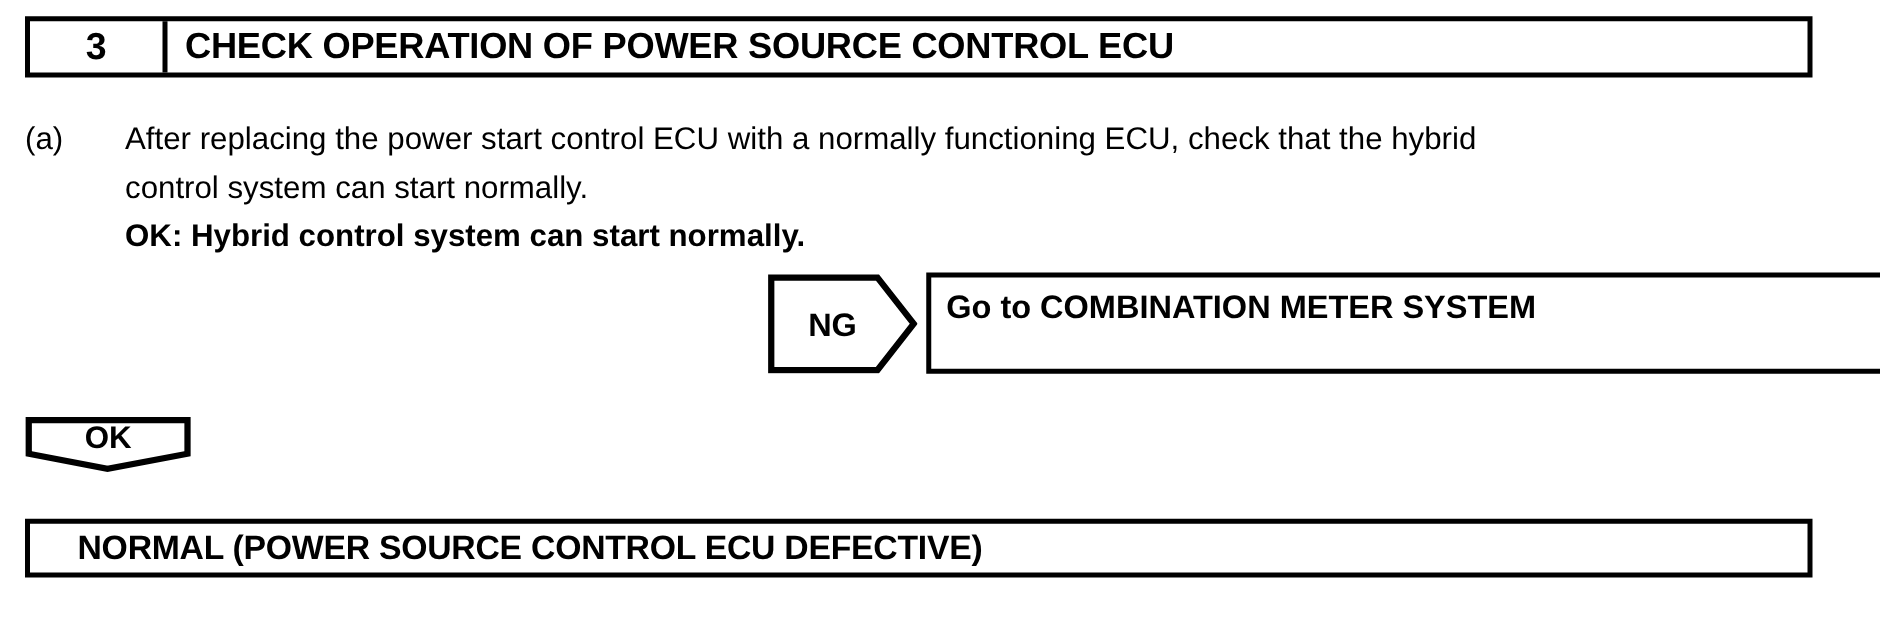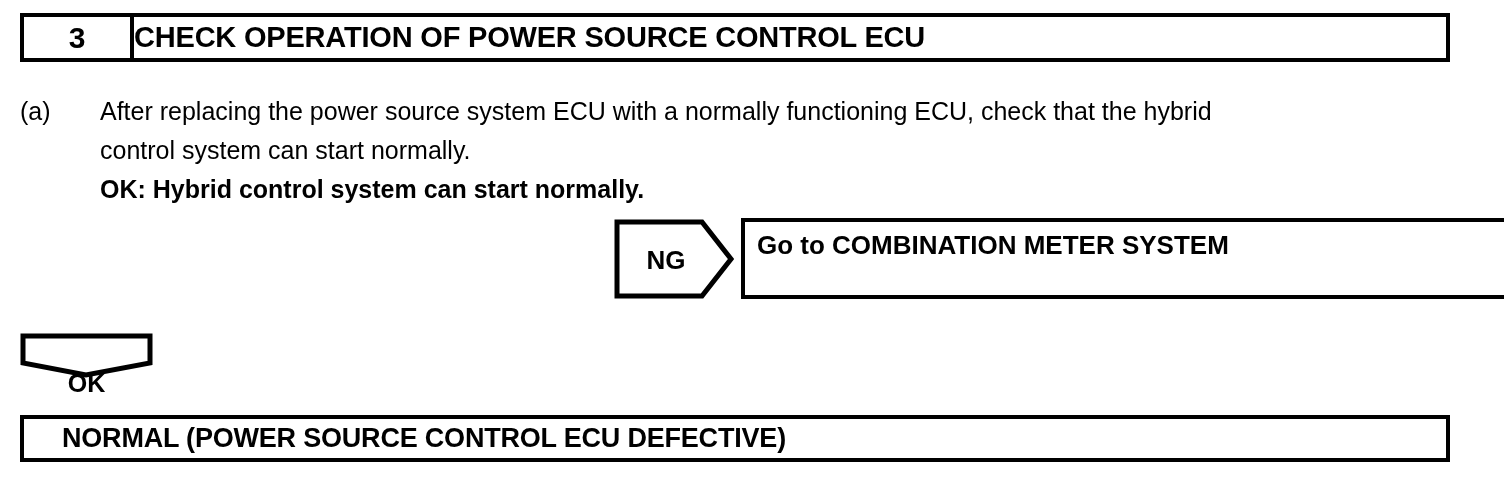--- a/index.html
+++ b/index.html
@@ -44,21 +44,21 @@
   .step-number {
     font-size: 30px;
     font-weight: bold;
     line-height: 1;
     letter-spacing: 0px;
   }
   .step-title-cell {
     flex: 1;
     display: flex;
     align-items: center;
-    padding-left: 0;
+    padding-left: 14px;
     box-sizing: border-box;
   }
   .step-title {
     font-size: 29px;
     font-weight: bold;
     line-height: 1;
     letter-spacing: -0.2px;
     white-space: nowrap;
   }
 
@@ -154,21 +154,20 @@
     left: 20px;
     top: 333px;
     width: 133px;
     height: 34px;
     display: flex;
     align-items: center;
     justify-content: center;
     font-size: 25px;
     font-weight: bold;
     line-height: 1;
-    margin-top: 33px;
   }
 
   
   .result-bar {
     position: absolute;
     left: 20px;
     top: 415px;
     width: 1430px;
     height: 47px;
     border: 4px solid #000000;
@@ -196,21 +195,21 @@
     </div>
     <div class="step-title-cell">
       <span class="step-title">CHECK OPERATION OF POWER SOURCE CONTROL ECU</span>
     </div>
   </div>
 
   <div class="instruction-block">
     <div class="instruction-row">
       <span class="item-marker">(a)</span>
       <div class="instruction-text">
-        <span class="line">After replacing the power source system ECU with a normally functioning ECU, check that the hybrid</span>
+        <span class="line">After replacing the power start control ECU with a normally functioning ECU, check that the hybrid</span>
         <span class="line">control system can start normally.</span>
         <span class="line bold">OK: Hybrid control system can start normally.</span>
       </div>
     </div>
   </div>
 
   <div class="ng-arrow">
     <svg viewBox="0 0 120 80" xmlns="http://www.w3.org/2000/svg">
       <polygon points="3,3 88,3 117,40 88,77 3,77" fill="#ffffff" stroke="#000000" stroke-width="5" stroke-linejoin="miter"></polygon>
     </svg>

